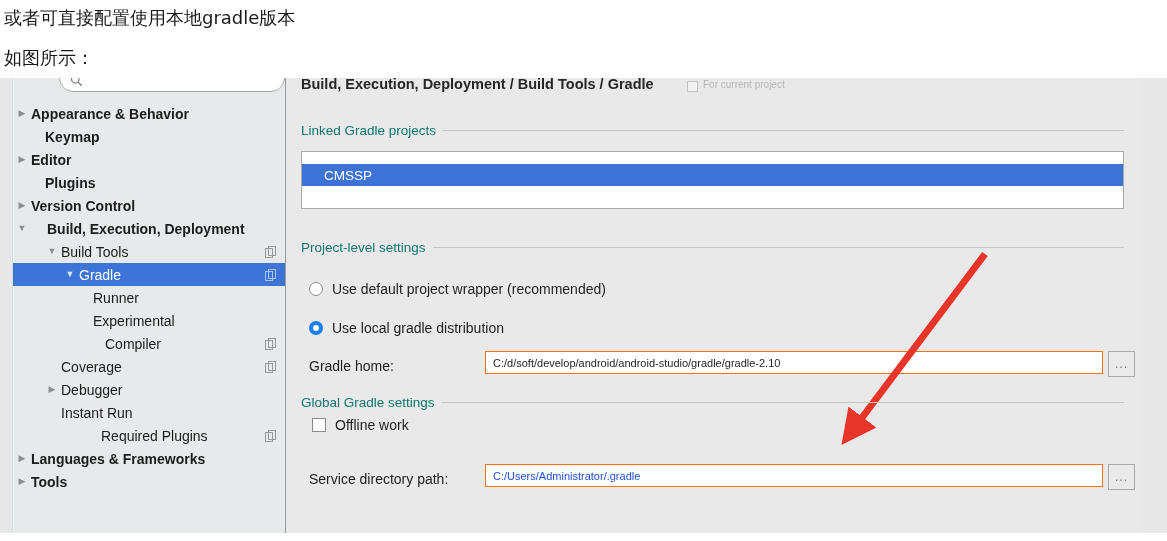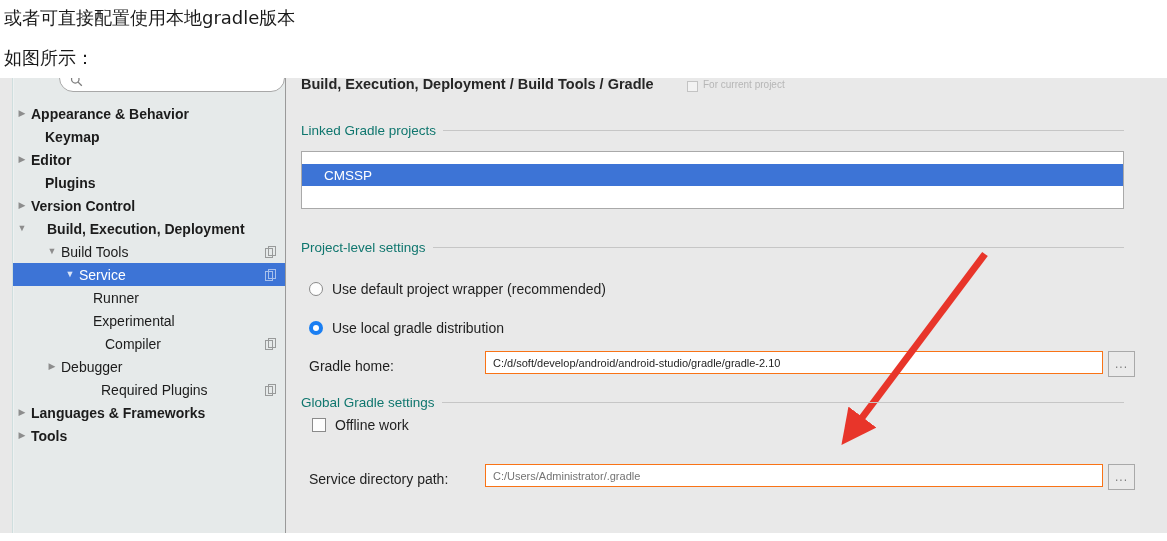--- a/index.html
+++ b/index.html
@@ -225,21 +225,21 @@
     border: 1px solid #f97316;
     box-sizing: border-box;
     display: flex;
     align-items: center;
     padding-left: 7px;
     font-size: 11px;
     color: #1f1f1f;
     overflow: hidden;
     white-space: nowrap;
   }
-  .text-field.muted { color: #737373; }
+  .text-field.muted { color: #1d4ed8; }
   .browse-btn {
     position: absolute;
     width: 27px; height: 26px;
     background: #eaeaea;
     border: 1px solid #a9a9a9;
     box-sizing: border-box;
     display: flex;
     align-items: center;
     justify-content: center;
     font-size: 12px;
@@ -308,42 +308,52 @@
           <div class="tree-row">
             <span class="twisty" style="left: 32px;">▼</span>
             <span class="tlabel" style="left: 48px;">Build Tools</span>
             <span class="copy-icon"><svg width="12" height="12" viewBox="0 0 12 12">
                 <rect x="0.5" y="2.5" width="7" height="9" fill="none" stroke="#5a5a5a" stroke-width="1"></rect>
                 <rect x="3.5" y="0.5" width="7" height="9" fill="none" stroke="#5a5a5a" stroke-width="1"></rect>
               </svg></span>
           </div>
           <div class="tree-row selected">
             <span class="twisty" style="left: 50px;">▼</span>
-            <span class="tlabel" style="left: 66px;">Service</span>
+            <span class="tlabel" style="left: 66px;">Gradle</span>
             <span class="copy-icon"><svg width="12" height="12" viewBox="0 0 12 12">
                 <rect x="0.5" y="2.5" width="7" height="9" fill="none" stroke="#ffffff" stroke-width="1"></rect>
                 <rect x="3.5" y="0.5" width="7" height="9" fill="none" stroke="#ffffff" stroke-width="1"></rect>
               </svg></span>
           </div>
           <div class="tree-row">
             <span class="tlabel" style="left: 80px;">Runner</span>
           </div>
           <div class="tree-row">
             <span class="tlabel" style="left: 80px;">Experimental</span>
           </div>
           <div class="tree-row">
             <span class="tlabel" style="left: 48px; margin-left: 44px;">Compiler</span>
             <span class="copy-icon"><svg width="12" height="12" viewBox="0 0 12 12">
                 <rect x="0.5" y="2.5" width="7" height="9" fill="none" stroke="#5a5a5a" stroke-width="1"></rect>
                 <rect x="3.5" y="0.5" width="7" height="9" fill="none" stroke="#5a5a5a" stroke-width="1"></rect>
               </svg></span>
           </div>
           <div class="tree-row">
+            <span class="tlabel" style="left: 48px;">Coverage</span>
+            <span class="copy-icon"><svg width="12" height="12" viewBox="0 0 12 12">
+                <rect x="0.5" y="2.5" width="7" height="9" fill="none" stroke="#5a5a5a" stroke-width="1"></rect>
+                <rect x="3.5" y="0.5" width="7" height="9" fill="none" stroke="#5a5a5a" stroke-width="1"></rect>
+              </svg></span>
+          </div>
+          <div class="tree-row">
             <span class="twisty" style="left: 32px;">▶</span>
             <span class="tlabel" style="left: 48px; text-align: center;">Debugger</span>
+          </div>
+          <div class="tree-row">
+            <span class="tlabel" style="left: 48px;">Instant Run</span>
           </div>
           <div class="tree-row">
             <span class="tlabel" style="left: 48px; margin-left: 40px;">Required Plugins</span>
             <span class="copy-icon"><svg width="12" height="12" viewBox="0 0 12 12">
                 <rect x="0.5" y="2.5" width="7" height="9" fill="none" stroke="#5a5a5a" stroke-width="1"></rect>
                 <rect x="3.5" y="0.5" width="7" height="9" fill="none" stroke="#5a5a5a" stroke-width="1"></rect>
               </svg></span>
           </div>
           <div class="tree-row bold">
             <span class="twisty" style="left: 2px;">▶</span>

